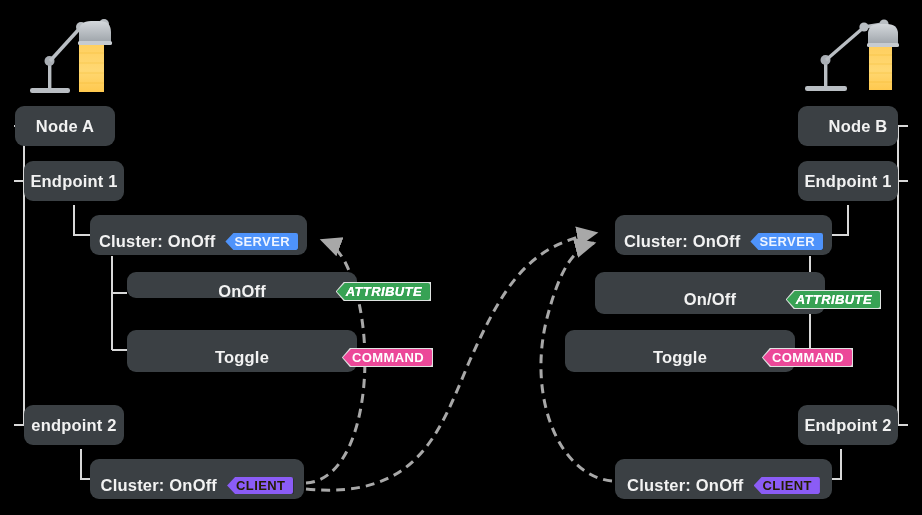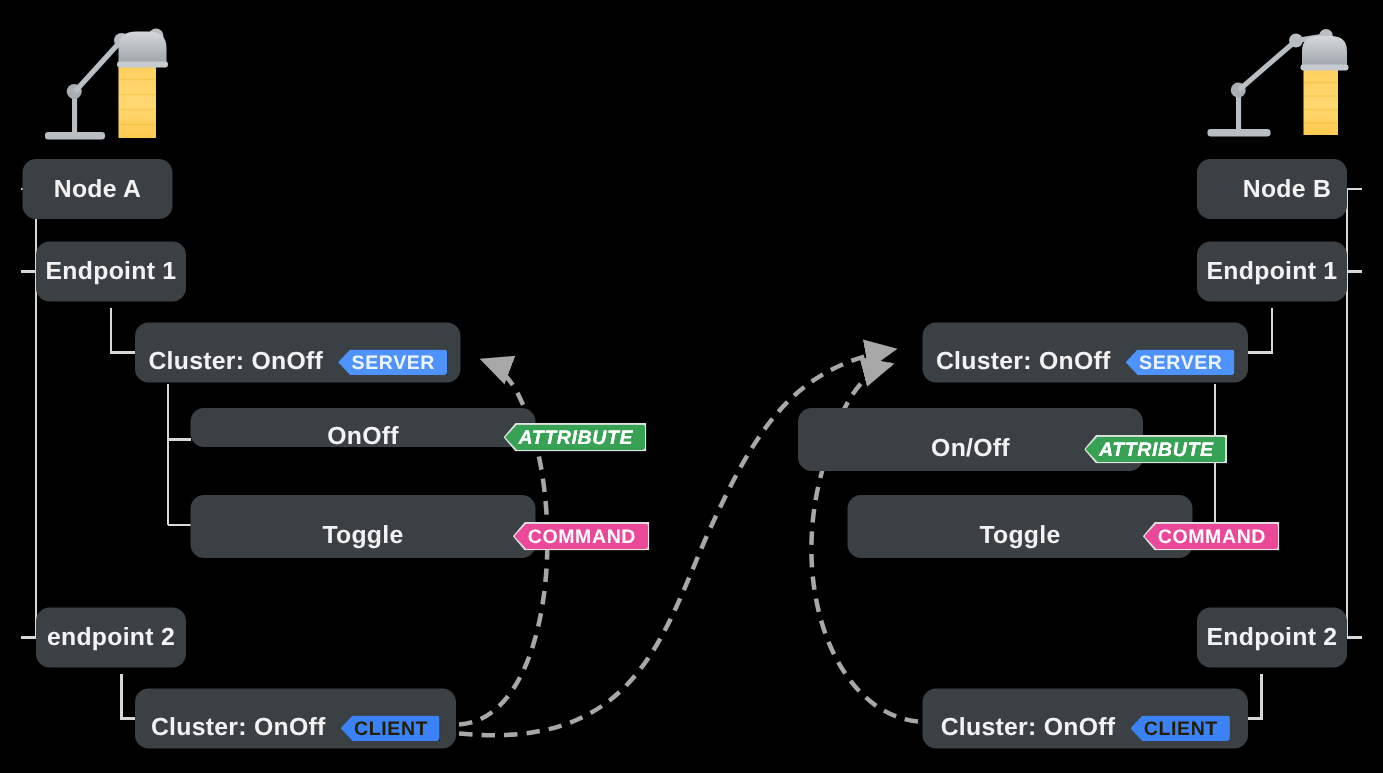--- a/index.html
+++ b/index.html
@@ -50,21 +50,21 @@
     -webkit-clip-path:polygon(0% 50%, 8px 0%, 100% 0%, 100% 100%, 8px 100%);
     clip-path:polygon(0% 50%, 8px 0%, 100% 0%, 100% 100%, 8px 100%);
     filter:drop-shadow(1px 1px 0 rgba(0,0,0,.55));
     position:relative;
     top:0px;
   }
   .badge.server{background:#4e93fb;color:#eef4ff;}
   .badge.attribute{background:#37a254;color:#ffffff;
      text-shadow:0 0 0 #fff;font-style:italic;}
   .badge.command{background:#ec4899;color:#ffffff;}
-  .badge.client{background:#3b82f6;color:#241d00;}
+  .badge.client{background:#8b5cf6;color:#241d00;}
   .rim{
     position:relative;
     display:inline-flex;
     padding:1px;
     background:#dfe3e1;
     -webkit-clip-path:polygon(0% 50%, 8px 0%, 100% 0%, 100% 100%, 8px 100%);
     clip-path:polygon(0% 50%, 8px 0%, 100% 0%, 100% 100%, 8px 100%);
     filter:drop-shadow(1.5px 1.5px 0 rgba(0,0,0,.5));
   }
   .rim .badge{filter:none;}
@@ -249,21 +249,21 @@
     <span class="txt">Endpoint 1</span>
   </div>
 
   <div class="box" style="left:615px;top:215px;width:217px;height:40px;">
     <span class="row-inner" style="gap:10px;">
       <span class="txt">Cluster: OnOff</span>
       <span class="badge server">SERVER</span>
     </span>
   </div>
 
-  <div class="box" style="left:532px;top:272px;width:230px;height:42px;">
+  <div class="box" style="left:595px;top:272px;width:230px;height:42px;">
     <span class="row-inner" style="gap:0;width:100%;justify-content:center;position:relative;">
       <span class="txt">On/Off</span>
       <span class="rim" style="position:absolute;right:-56px;">
         <span class="badge attribute">ATTRIBUTE</span>
       </span>
     </span>
   </div>
 
   <div class="box" style="left:565px;top:330px;width:230px;height:42px;">
     <span class="row-inner" style="gap:0;width:100%;justify-content:center;position:relative;">

